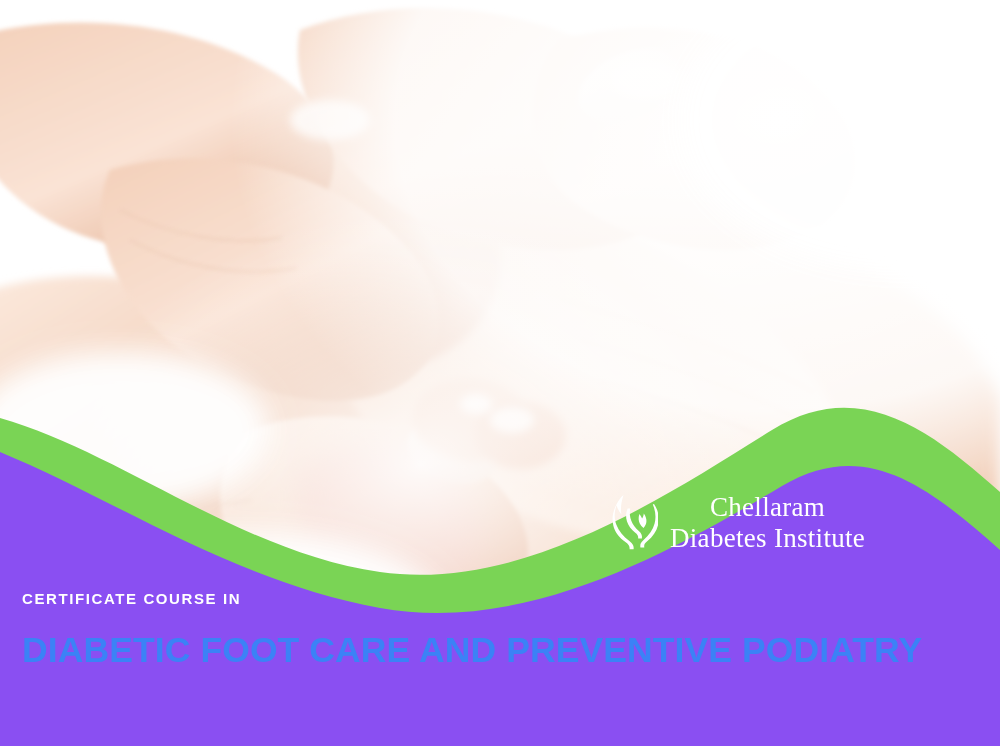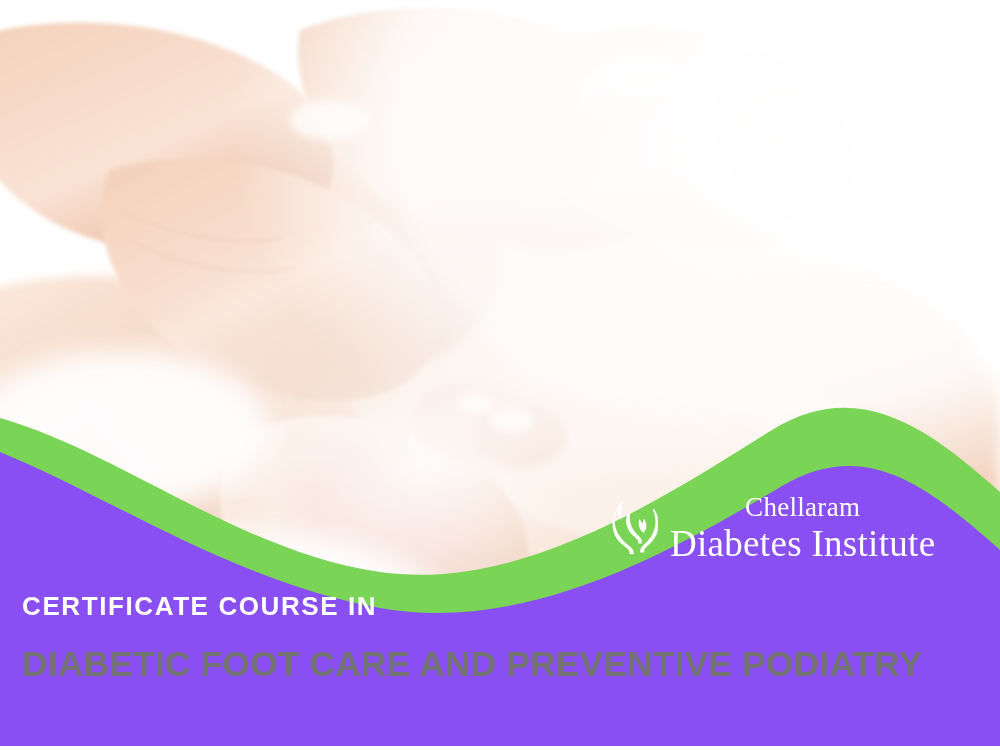--- a/index.html
+++ b/index.html
@@ -53,45 +53,45 @@
   .logo-mark { width: 46px; height: 62px; flex: 0 0 auto; }
   .logo-mark svg { display: block; width: 46px; height: 62px; }
   .logo-text {
     color: #ffffff;
     font-family: "Liberation Serif", serif;
     text-align: center;
     line-height: 1.14;
     letter-spacing: 0.3px;
   }
   .logo-line1 { font-size: 27px; display: block; }
-  .logo-line2 { font-size: 37px; display: block; }
+  .logo-line2 { font-size: 27px; display: block; }
 
   
   .textblock {
     position: absolute;
     left: 22px;
     top: 590px;
     width: 960px;
     color: #ffffff;
   }
   .eyebrow {
-    font-size: 26px;
+    font-size: 15px;
     font-weight: bold;
     letter-spacing: 1.6px;
     line-height: 1.25;
     margin: 0 0 16px 0;
     color: #ffffff;
   }
   .headline {
     font-size: 35.5px;
     font-weight: bold;
     letter-spacing: 0.1px;
     line-height: 1.42;
     margin: 0;
-    color: #737373;
+    color: #3b82f6;
     white-space: nowrap;
   }
   .headline span { display: block; }
 </style>
 </head>
 <body>
 
 <div id="banner">
 
   <div class="photo">

